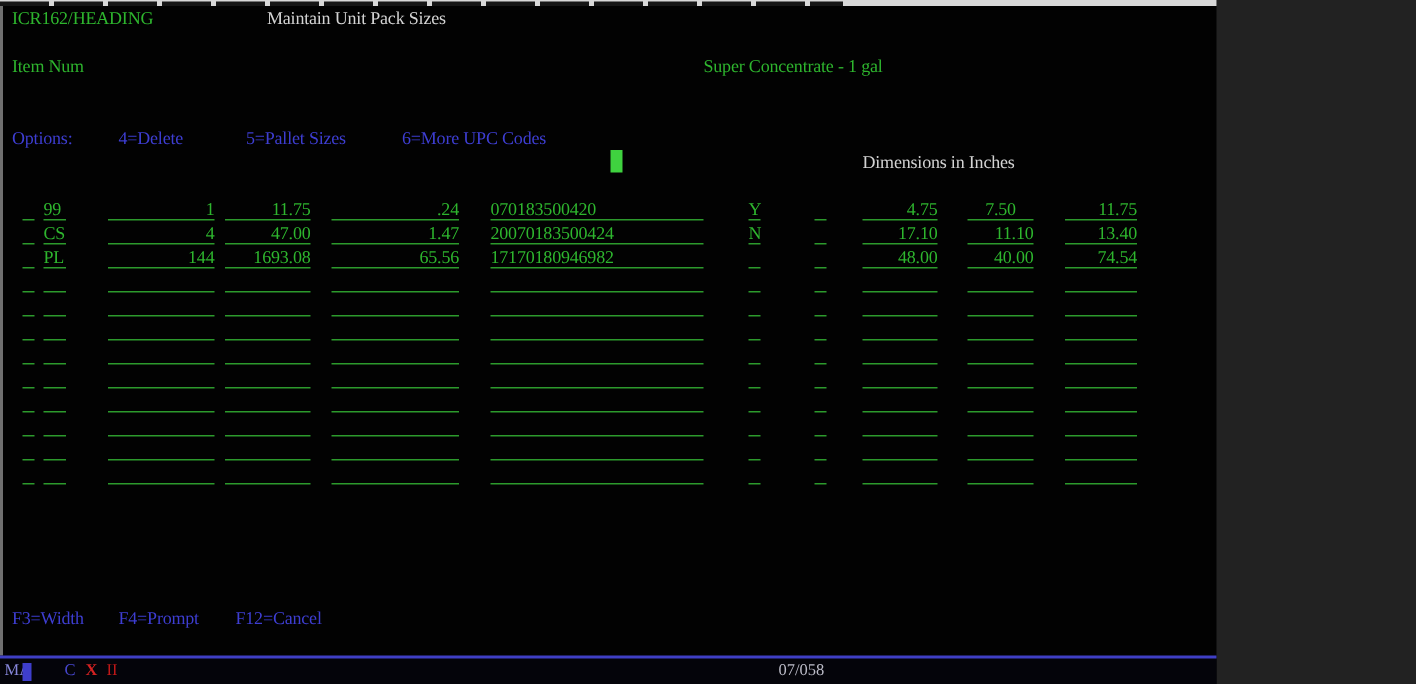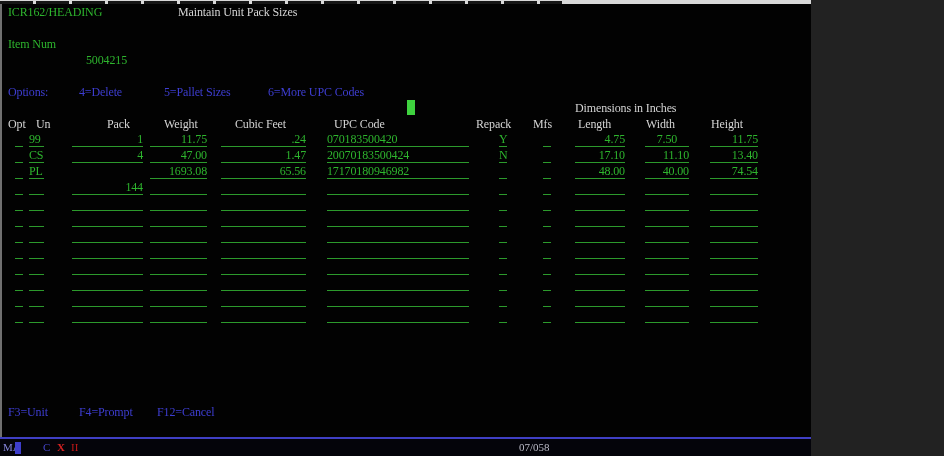--- a/index.html
+++ b/index.html
@@ -53,51 +53,36 @@
 
   <div class="term">
 
     <div class="row" style="top:4px">
       <span class="seg green" style="left:8px">ICR162/HEADING</span>
       <span class="seg white" style="left:178px">Maintain Unit Pack Sizes</span>
     </div>
 
     <div class="row" style="top:36px">
       <span class="seg green" style="left:8px">Item Num</span>
-    </div>
-
-    <div class="row" style="top:52px">
-      <span class="seg green" style="left:86px">5004215</span>
-    </div>
+      <span class="seg green" style="left:469px">Super Concentrate - 1 gal</span>
+    </div>
+
 
     <div class="row" style="top:84px">
       <span class="seg blue" style="left:8px">Options:</span>
       <span class="seg blue" style="left:79px">4=Delete</span>
       <span class="seg blue" style="left:164px">5=Pallet Sizes</span>
       <span class="seg blue" style="left:268px">6=More UPC Codes</span>
     </div>
 
     <div class="row" style="top:100px">
       <span class="seg white" style="left:575px">Dimensions in Inches</span>
     </div>
     <div class="cursor-block"></div>
 
-    <div class="row" style="top:116px">
-      <span class="seg white" style="left:8px">Opt</span>
-      <span class="seg white" style="left:36px">Un</span>
-      <span class="seg white" style="left:107px">Pack</span>
-      <span class="seg white" style="left:164px">Weight</span>
-      <span class="seg white" style="left:235px">Cubic Feet</span>
-      <span class="seg white" style="left:334px">UPC Code</span>
-      <span class="seg white" style="left:476px">Repack</span>
-      <span class="seg white" style="left:533px">Mfs</span>
-      <span class="seg white" style="left:578px">Length</span>
-      <span class="seg white" style="left:646px">Width</span>
-      <span class="seg white" style="left:711px">Height</span>
-    </div>
 
     <div id="table-rows">
         <div class="row" style="top: 132px;">
           <span class="field al" style="left: 15px; width: 8px;"></span>
           <span class="field al" style="left: 29px; width: 15px;">99</span>
           <span class="field ar" style="left: 72px; width: 71px;">1</span>
           <span class="field ar" style="left: 150px; width: 57px;">11.75</span>
           <span class="field ar" style="left: 221px; width: 85px;">.24</span>
           <span class="field al" style="left: 327px; width: 142px;">070183500420</span>
           <span class="field ac" style="left: 499px; width: 8px;">Y</span>
@@ -115,21 +100,21 @@
           <span class="field al" style="left: 327px; width: 142px;">20070183500424</span>
           <span class="field ac" style="left: 499px; width: 8px;">N</span>
           <span class="field ac" style="left: 543px; width: 8px;"></span>
           <span class="field ar" style="left: 575px; width: 50px;">17.10</span>
           <span class="field ar" style="left: 645px; width: 44px;">11.10</span>
           <span class="field ar" style="left: 710px; width: 48px;">13.40</span>
         </div>
         <div class="row" style="top: 164px;">
           <span class="field al" style="left: 15px; width: 8px;"></span>
           <span class="field al" style="left: 29px; width: 15px;">PL</span>
-          <span class="field ar" style="left: 72px; width: 71px; margin-top: 16px;">144</span>
+          <span class="field ar" style="left: 72px; width: 71px;">144</span>
           <span class="field ar" style="left: 150px; width: 57px;">1693.08</span>
           <span class="field ar" style="left: 221px; width: 85px;">65.56</span>
           <span class="field al" style="left: 327px; width: 142px;">17170180946982</span>
           <span class="field ac" style="left: 499px; width: 8px;"></span>
           <span class="field ac" style="left: 543px; width: 8px;"></span>
           <span class="field ar" style="left: 575px; width: 50px;">48.00</span>
           <span class="field ar" style="left: 645px; width: 44px;">40.00</span>
           <span class="field ar" style="left: 710px; width: 48px;">74.54</span>
         </div>
         <div class="row" style="top: 180px;">
@@ -249,21 +234,21 @@
           <span class="field ar" style="left: 645px; width: 44px;"></span>
           <span class="field ar" style="left: 710px; width: 48px;"></span>
         </div>
       </div>
 
     <div class="row" style="top:324px">
       <span class="seg white" style="left:894px">Bottom</span>
     </div>
 
     <div class="row" style="top:404px">
-      <span class="seg blue" style="left:8px">F3=Unit</span>
+      <span class="seg blue" style="left:8px">F3=Width</span>
       <span class="seg blue" style="left:79px">F4=Prompt</span>
       <span class="seg blue" style="left:157px">F12=Cancel</span>
     </div>
   </div>
 
   <div class="status-bar">
     <span class="seg st-ma" style="left:3px">MA</span>
     <span class="st-block"></span>
     <span class="seg st-c" style="left:43px">C</span>
     <span class="seg st-x" style="left:57px">X</span>

